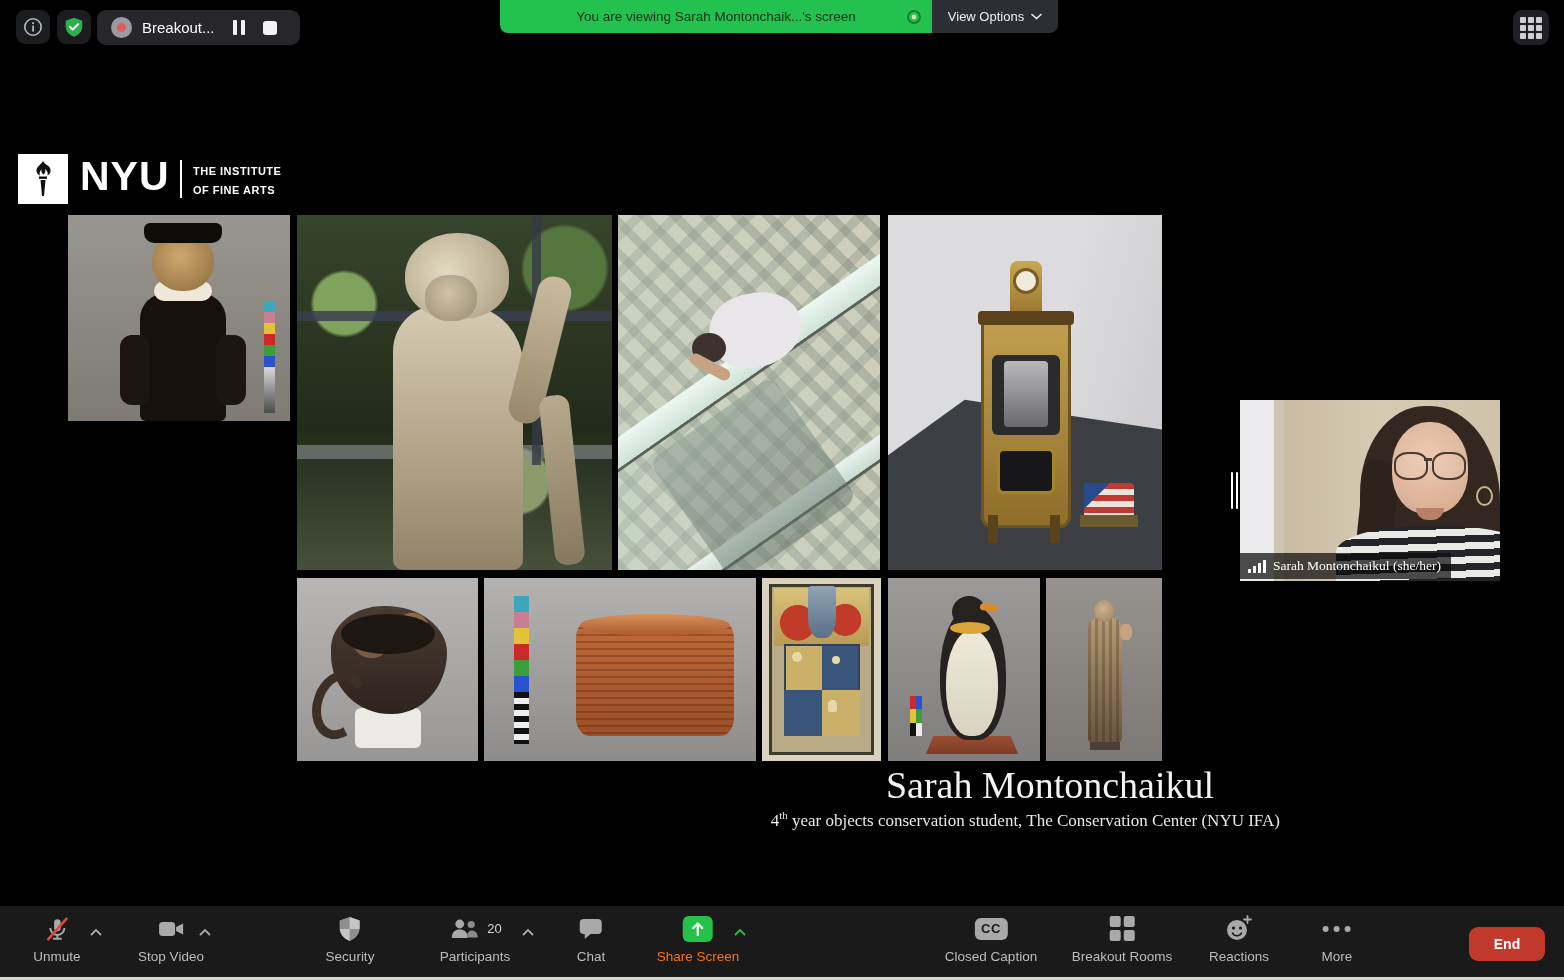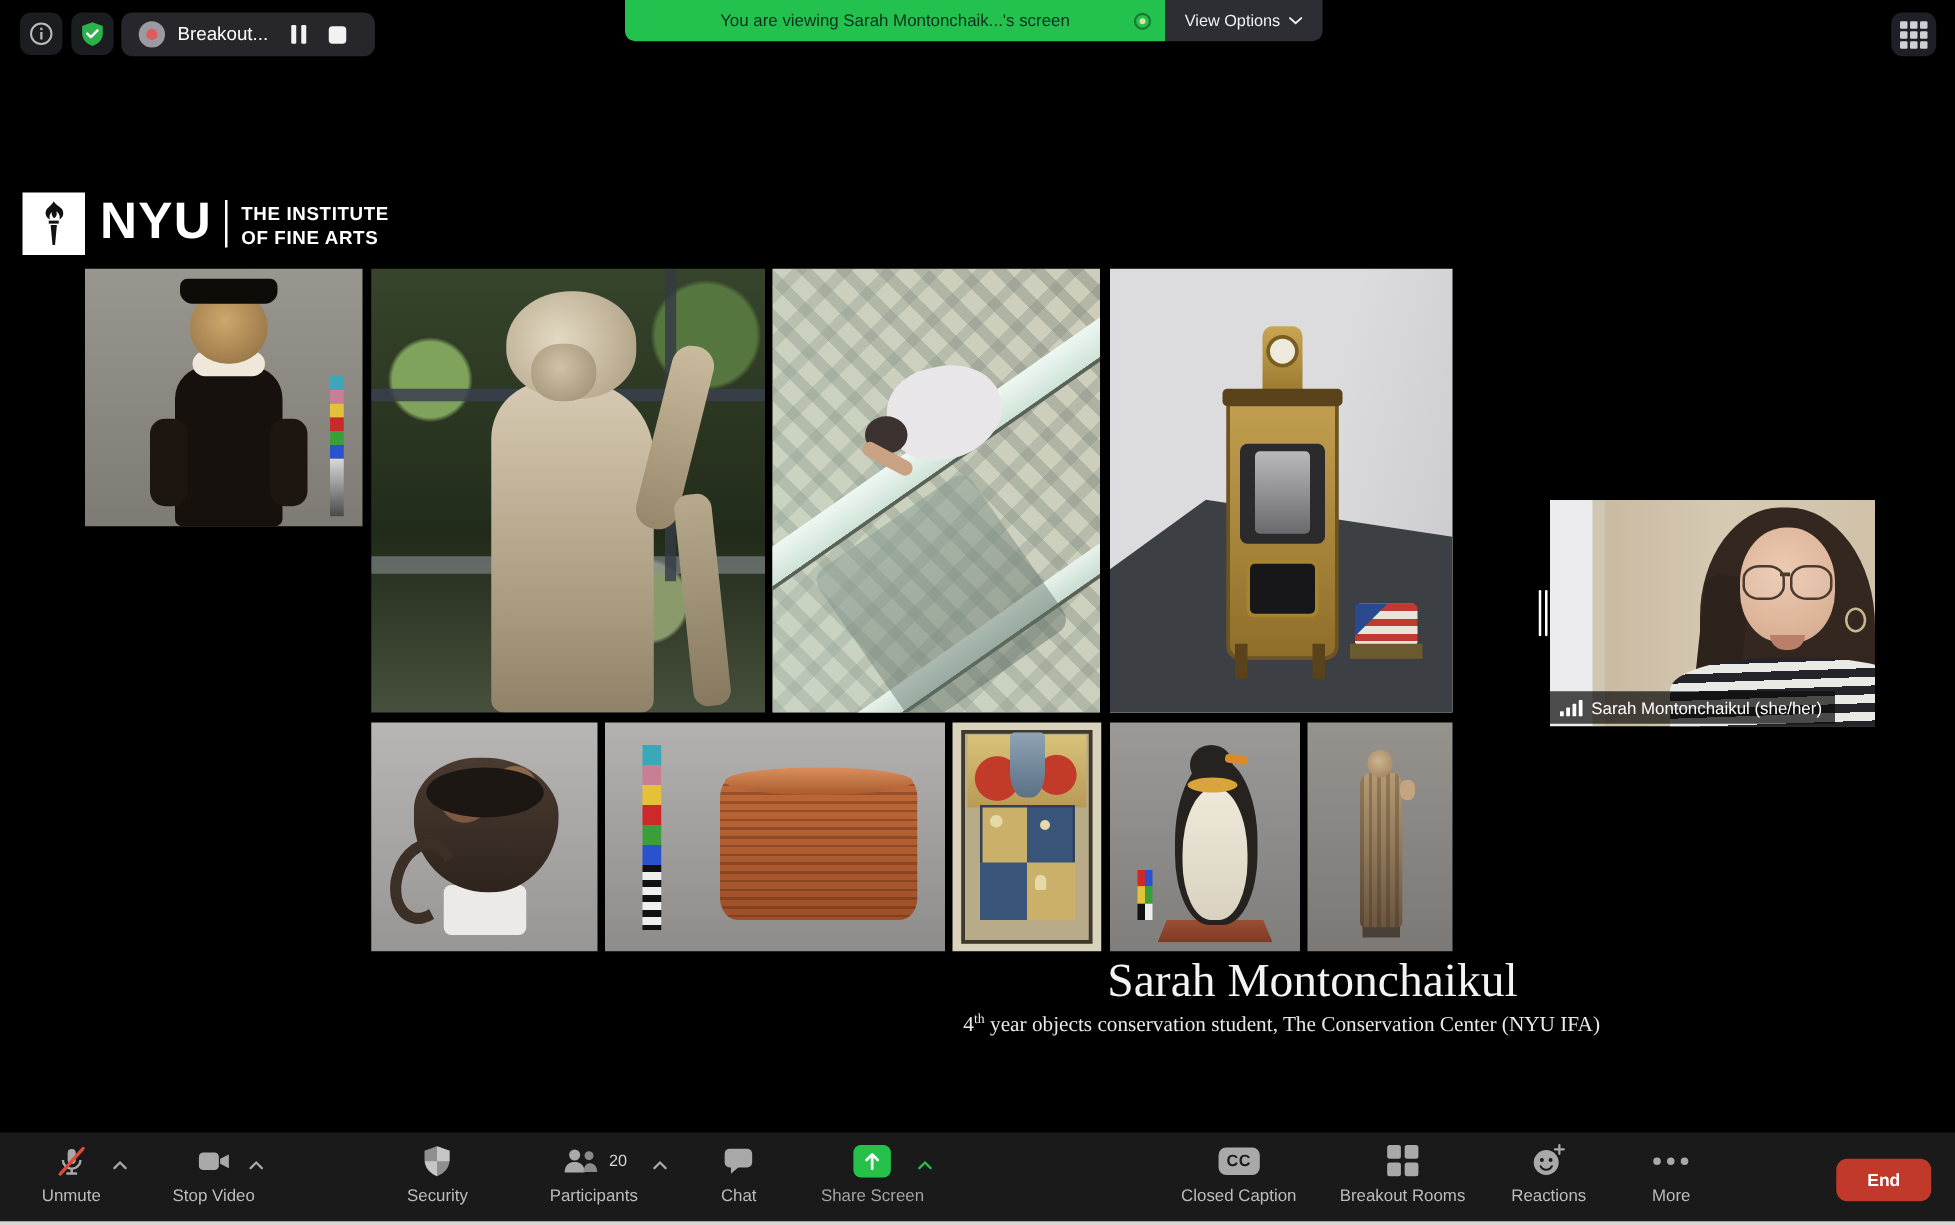--- a/index.html
+++ b/index.html
@@ -27,49 +27,49 @@
           color:#f0f0f0;font-size:13px;cursor:pointer;}
   .gallery-btn{position:absolute;left:1513px;top:10px;width:36px;height:35px;background:#1e1f27;
           border-radius:9px;display:flex;align-items:center;justify-content:center;cursor:pointer;}
   .grid9{display:grid;grid-template-columns:repeat(3,6px);grid-template-rows:repeat(3,6px);gap:2px;}
   .grid9 span{background:#cfcfd4;border-radius:1px;display:block;}
   
   .torch-box{left:18px;top:154px;width:50px;height:50px;background:#fff;display:flex;
              align-items:center;justify-content:center;}
   .nyu-word{left:80px;top:153px;color:#fff;font-size:41px;font-weight:bold;letter-spacing:1px;}
   .logo-divider{left:180px;top:160px;width:2px;height:38px;background:#fff;}
-  .inst-text{left:193px;top:162px;color:#fff;font-size:15px;font-weight:bold;line-height:19px;
+  .inst-text{left:193px;top:162px;color:#fff;font-size:11px;font-weight:bold;line-height:19px;
              letter-spacing:.5px;}
   
   .tile{position:absolute;overflow:hidden;}
   
   .slide-title{left:840px;top:763px;width:420px;text-align:center;color:#f3f3f3;
                font-family:"Liberation Serif",serif;font-size:38px;}
   .slide-sub{left:640px;top:809px;width:640px;text-align:right;color:#e8e8e8;
              font-family:"Liberation Serif",serif;font-size:17px;}
   .slide-sub sup{font-size:11px;}
   
   .thumb{left:1240px;top:400px;width:260px;height:181px;
          background:linear-gradient(90deg,#ececef 0%,#ececef 13%,#c9bba2 16%,#d7cab3 55%,#cfc2a9 100%);
-         overflow:hidden;}
+         overflow:hidden;font-family:Liberation Serif, serif;}
   .name-tag{position:absolute;left:0;bottom:2px;height:26px;background:rgba(12,12,12,.72);
             display:flex;align-items:center;padding:0 10px 0 8px;gap:7px;}
   .name-tag span{color:#fff;font-size:13.5px;white-space:nowrap;}
   .sigbars{display:flex;align-items:flex-end;gap:2px;}
   .sigbars i{display:block;width:3px;background:#fff;border-radius:.5px;}
   .drag-handle{left:1231px;top:472px;display:flex;gap:3px;cursor:grab;}
   .drag-handle i{display:block;width:2px;height:37px;background:#fff;border-radius:1px;}
   
   .toolbar{left:0;top:906px;width:1564px;height:71px;background:#1a1a1a;}
   .bottom-strip{left:0;top:977px;width:1564px;height:3px;background:#d6d6d3;}
   .tb-item{position:absolute;top:915px;transform:translateX(-50%);display:flex;flex-direction:column;
            align-items:center;gap:7px;cursor:pointer;}
   .tb-item .ico{height:27px;display:flex;align-items:center;justify-content:center;gap:5px;}
   .tb-label{color:#bcbcbc;font-size:13.5px;white-space:nowrap;}
-  .tb-label.green{color:#a3a3a3;}
+  .tb-label.green{color:#f97316;}
   .tb-chev{position:absolute;top:928px;transform:translateX(-50%);cursor:pointer;}
   .count{color:#d6d6d6;font-size:13px;margin-left:2px;}
   .cc-badge{background:#a9a9a9;border-radius:6px;width:33px;height:22px;display:flex;align-items:center;
             justify-content:center;color:#1a1a1a;font-weight:bold;font-size:13px;letter-spacing:.5px;}
   .grid4{display:grid;grid-template-columns:repeat(2,11px);grid-template-rows:repeat(2,11px);gap:3px;}
   .grid4 span{background:#a9a9a9;border-radius:2px;display:block;}
   .dots3{display:flex;gap:5px;}
   .dots3 i{width:6px;height:6px;border-radius:50%;background:#a9a9a9;display:block;}
   .end-btn{left:1469px;top:927px;width:76px;height:34px;background:#c0392b;border-radius:9px;
            display:flex;align-items:center;justify-content:center;color:#fff;font-weight:bold;

